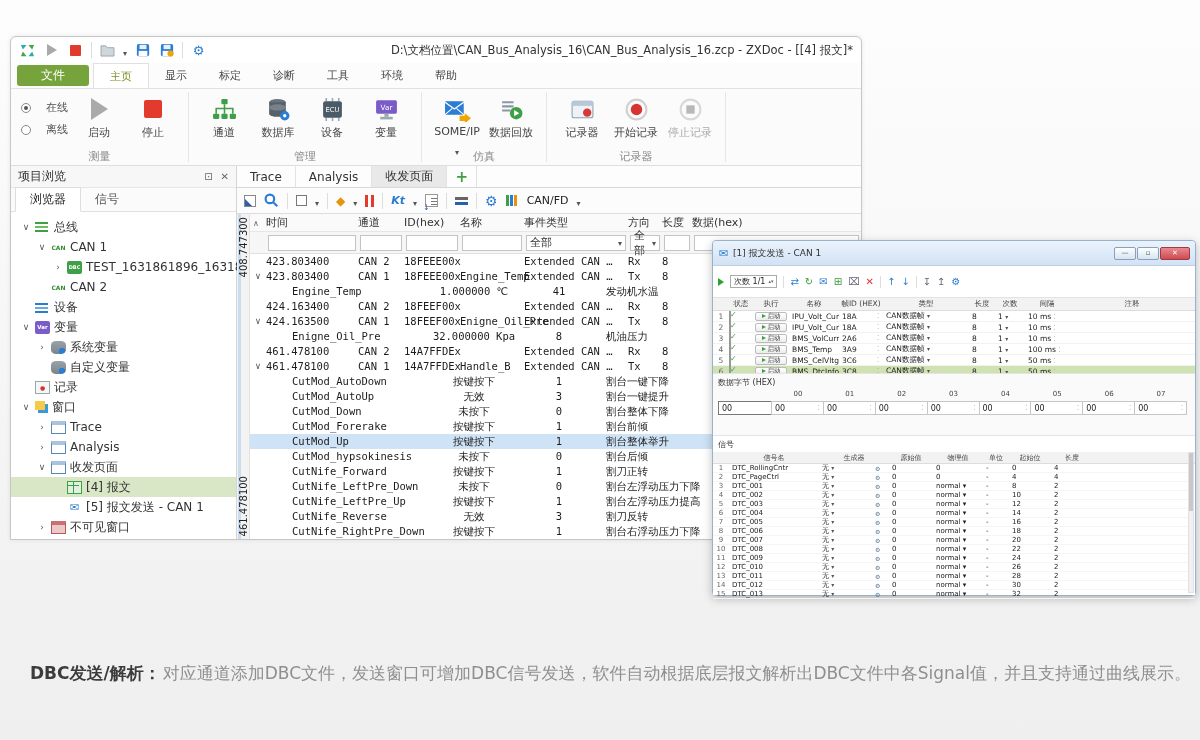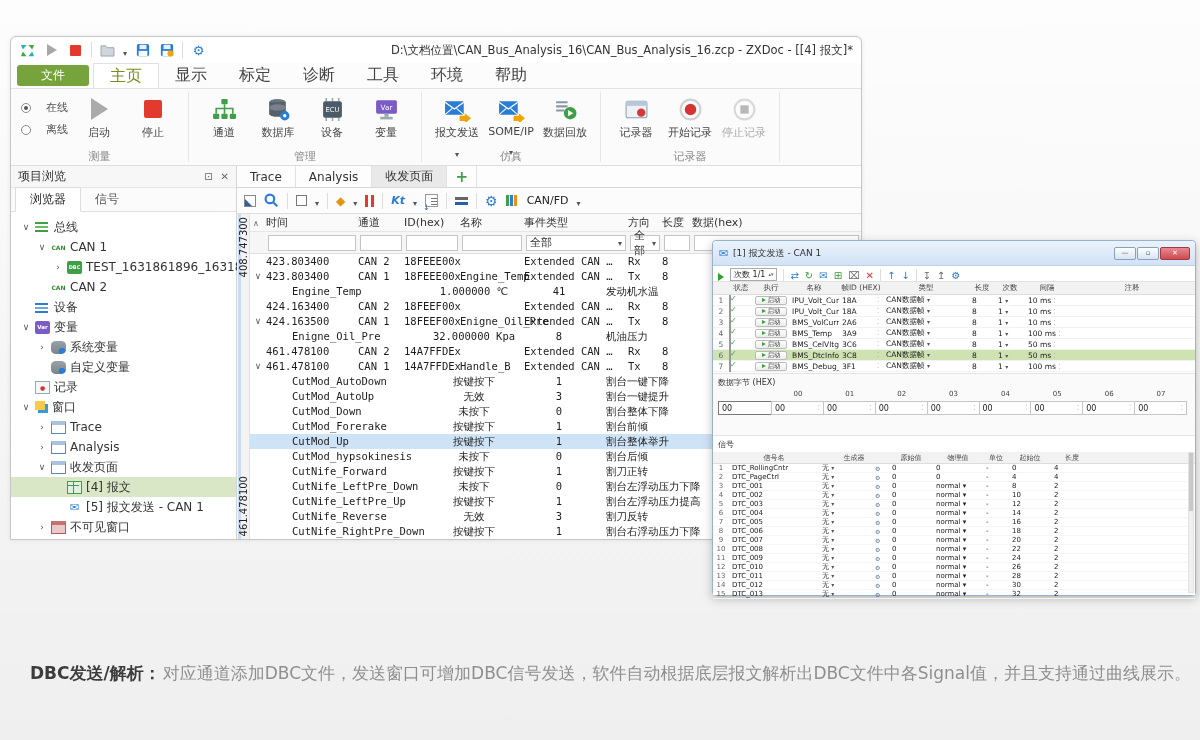--- a/index.html
+++ b/index.html
@@ -16,21 +16,21 @@
 .play-sm{width:0;height:0;border-left:10px solid #a9a9a9;border-top:6px solid transparent;border-bottom:6px solid transparent}
 .stop-sm{width:11px;height:11px;background:#e23b2e;border-radius:1px}
 .car::after{content:"▾";font-size:8px;color:#555;line-height:8px}
 .wrench{color:#2b7cd3;font-size:13px}
 .wrench::after{content:"⚙"}
 
 
 .menubar{position:absolute;top:26px;left:0;right:0;height:26px;display:flex;align-items:center;border-bottom:1px solid #e2e2e2;background:#fcfcfc}
 .file-btn{width:72px;height:21px;margin-left:6px;background:#77a33c;color:#fff;font-size:12px;display:flex;align-items:center;justify-content:center;border-radius:3px}
 .menu-tabs{display:flex;height:100%;margin-left:4px}
-.mtab{padding:0 16px;font-size:16px;color:#444;display:flex;align-items:center}
+.mtab{padding:0 16px;font-size:11px;color:#444;display:flex;align-items:center}
 .mtab.sel{color:#7c8c1e;background:#fff;border:1px solid #e0e0e0;border-bottom:none}
 
 
 .ribbon{position:absolute;top:52px;left:0;right:0;height:77px;background:#fbfbfb;border-bottom:1px solid #dedede;display:flex}
 .rgroup{position:relative;display:flex;align-items:flex-start;padding:3px 8px 14px}
 .rg-label{position:absolute;bottom:1px;left:0;right:0;text-align:center;font-size:11px;color:#888}
 .rsep{width:1px;background:#e6e6e6;margin:3px 0}
 .rbtn{width:54px;display:flex;flex-direction:column;align-items:center;gap:2px;padding-top:3px}
 .rbtn .lbl{font-size:11px;color:#444;white-space:nowrap}
 .rbtn .lbl.dis{color:#aaa}
@@ -124,21 +124,21 @@
 .trow.hl{background:#cfe3f7}
 
 
 .sendwin{position:absolute;left:712px;top:240px;width:484px;height:356px;background:#fff;border:1px solid #98b2cc;border-radius:4px;box-shadow:0 3px 10px rgba(0,0,0,.25);z-index:10}
 .sw-title{height:25px;background:linear-gradient(#eaf3fc,#d2e2f5);border-bottom:1px solid #c0d0e0;border-radius:4px 4px 0 0;display:flex;align-items:center;padding:0 5px;gap:4px}
 .sw-title .t{font-size:9px;color:#333}
 .sw-ic{width:11px;height:10px;display:flex;align-items:center;justify-content:center}
 .sw-btns{margin-left:auto;display:flex;gap:1px}
 .swb{width:22px;height:13px;border:1px solid #8aa0b8;border-radius:2px;background:linear-gradient(#fdfefe,#d8e4f2);display:flex;align-items:center;justify-content:center;font-size:7px;color:#456;line-height:7px}
 .swb.close{width:30px;background:linear-gradient(#e78a90,#cf4a52);color:#fff;border-color:#a03a40}
-.sw-toolbar{height:16px;display:flex;align-items:flex-end;gap:6px;padding:0 5px;border-bottom:1px solid #e2e2e2;font-size:8px;color:#333}
+.sw-toolbar{height:32px;display:flex;align-items:center;gap:6px;padding:0 5px;border-bottom:1px solid #e2e2e2;font-size:8px;color:#333}
 .tri{width:0;height:0;border-left:6px solid #2ea12e;border-top:4px solid transparent;border-bottom:4px solid transparent}
 .spinfield{height:13px;border:1px solid #aaa;display:flex;align-items:center;font-size:8px;padding:0 3px;gap:3px;color:#222;background:#fff}
 .spin{display:flex;flex-direction:column;font-size:5px;color:#666;line-height:3.5px}
 .swi{font-size:10px;line-height:10px}
 .swi.b{color:#2b7cd3}.swi.g{color:#3a9a3a}.swi.r{color:#d33}.swi.k{color:#667}
 .sw-sep{width:1px;height:12px;background:#ddd}
 .mhead{display:grid;grid-template-columns:16px 24px 36px 50px 44px 86px 26px 30px 44px 1fr;height:13px;align-items:center;font-size:7.5px;color:#444;background:#f2f2f2;border-bottom:1px solid #ddd;text-align:center}
 .mrow{display:grid;grid-template-columns:16px 24px 36px 50px 34px 10px 86px 26px 30px 44px 1fr;height:11px;align-items:center;font-size:7.5px;color:#222;border-bottom:1px solid #f2f2f2;white-space:nowrap}
 .mrow.hl{background:#cfe2b2}
 .mrow .n{text-align:center;color:#666}
@@ -334,32 +334,20 @@
       <div class="rgroup">
         <div class="rbtn">
             <span class="icon26">
               <svg width="27" height="25" viewBox="0 0 26 24">
                 <rect x="1" y="4" width="18" height="13" rx="1" fill="#2b7cd3"></rect>
                 <path d="M1 5l9 6.5L19 5" stroke="#fff" fill="none" stroke-width="1.3"></path>
                 <path d="M1 17l7-6M19 17l-7-6" stroke="#fff" fill="none" stroke-width="1"></path>
                 <path d="M15 18h5v-2.5l6 5-6 5V23h-5z" fill="#f0a500"></path>
               </svg>
             </span>
-            <span class="lbl">报文发送</span>
-            <span class="car"></span>
-          </div>
-        <div class="rbtn">
-            <span class="icon26">
-              <svg width="27" height="25" viewBox="0 0 26 24">
-                <rect x="1" y="4" width="18" height="13" rx="1" fill="#2b7cd3"></rect>
-                <path d="M1 5l9 6.5L19 5" stroke="#fff" fill="none" stroke-width="1.3"></path>
-                <path d="M1 17l7-6M19 17l-7-6" stroke="#fff" fill="none" stroke-width="1"></path>
-                <path d="M15 18h5v-2.5l6 5-6 5V23h-5z" fill="#f0a500"></path>
-              </svg>
-            </span>
             <span class="lbl">SOME/IP</span>
             <span class="car"></span>
           </div>
         <div class="rbtn">
             <span class="icon26">
               <svg width="25" height="25" viewBox="0 0 24 24">
                 <g stroke="#8a98a4" stroke-width="2">
                   <path d="M3 5h11M3 9h11M3 13h8"></path>
                 </g>
                 <circle cx="16.5" cy="15.5" r="6" fill="#3f9f46"></circle>

